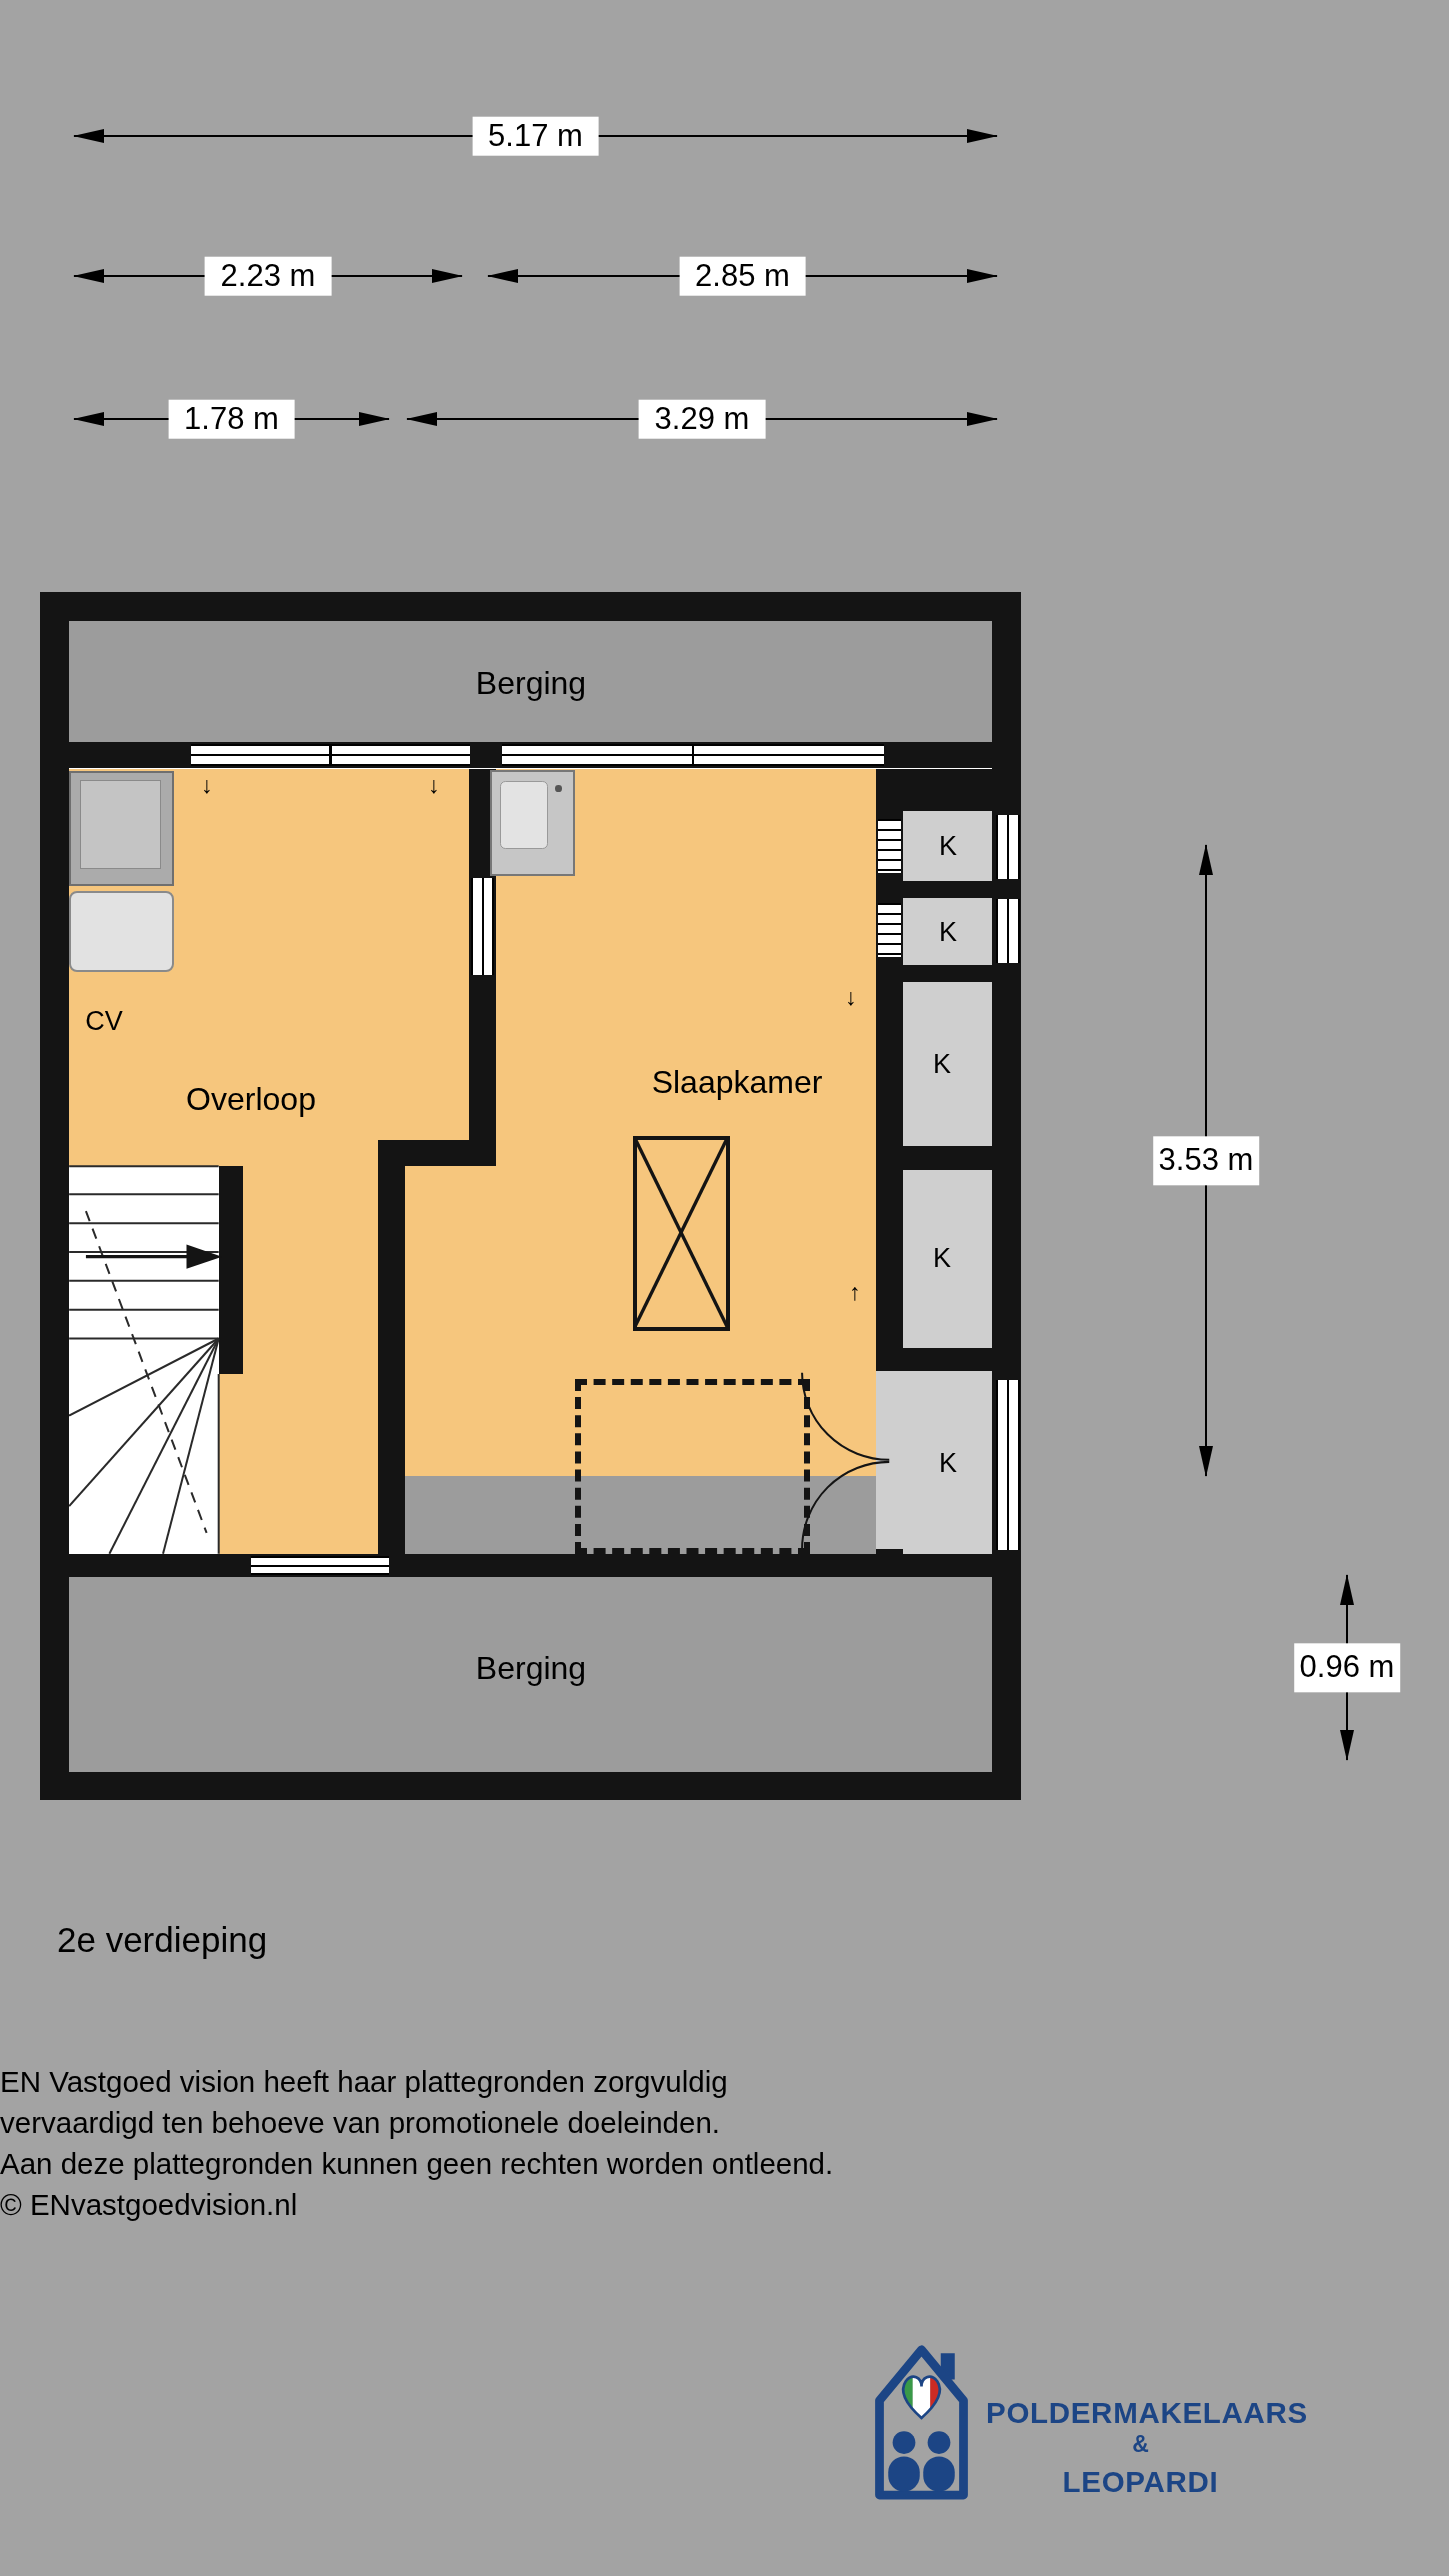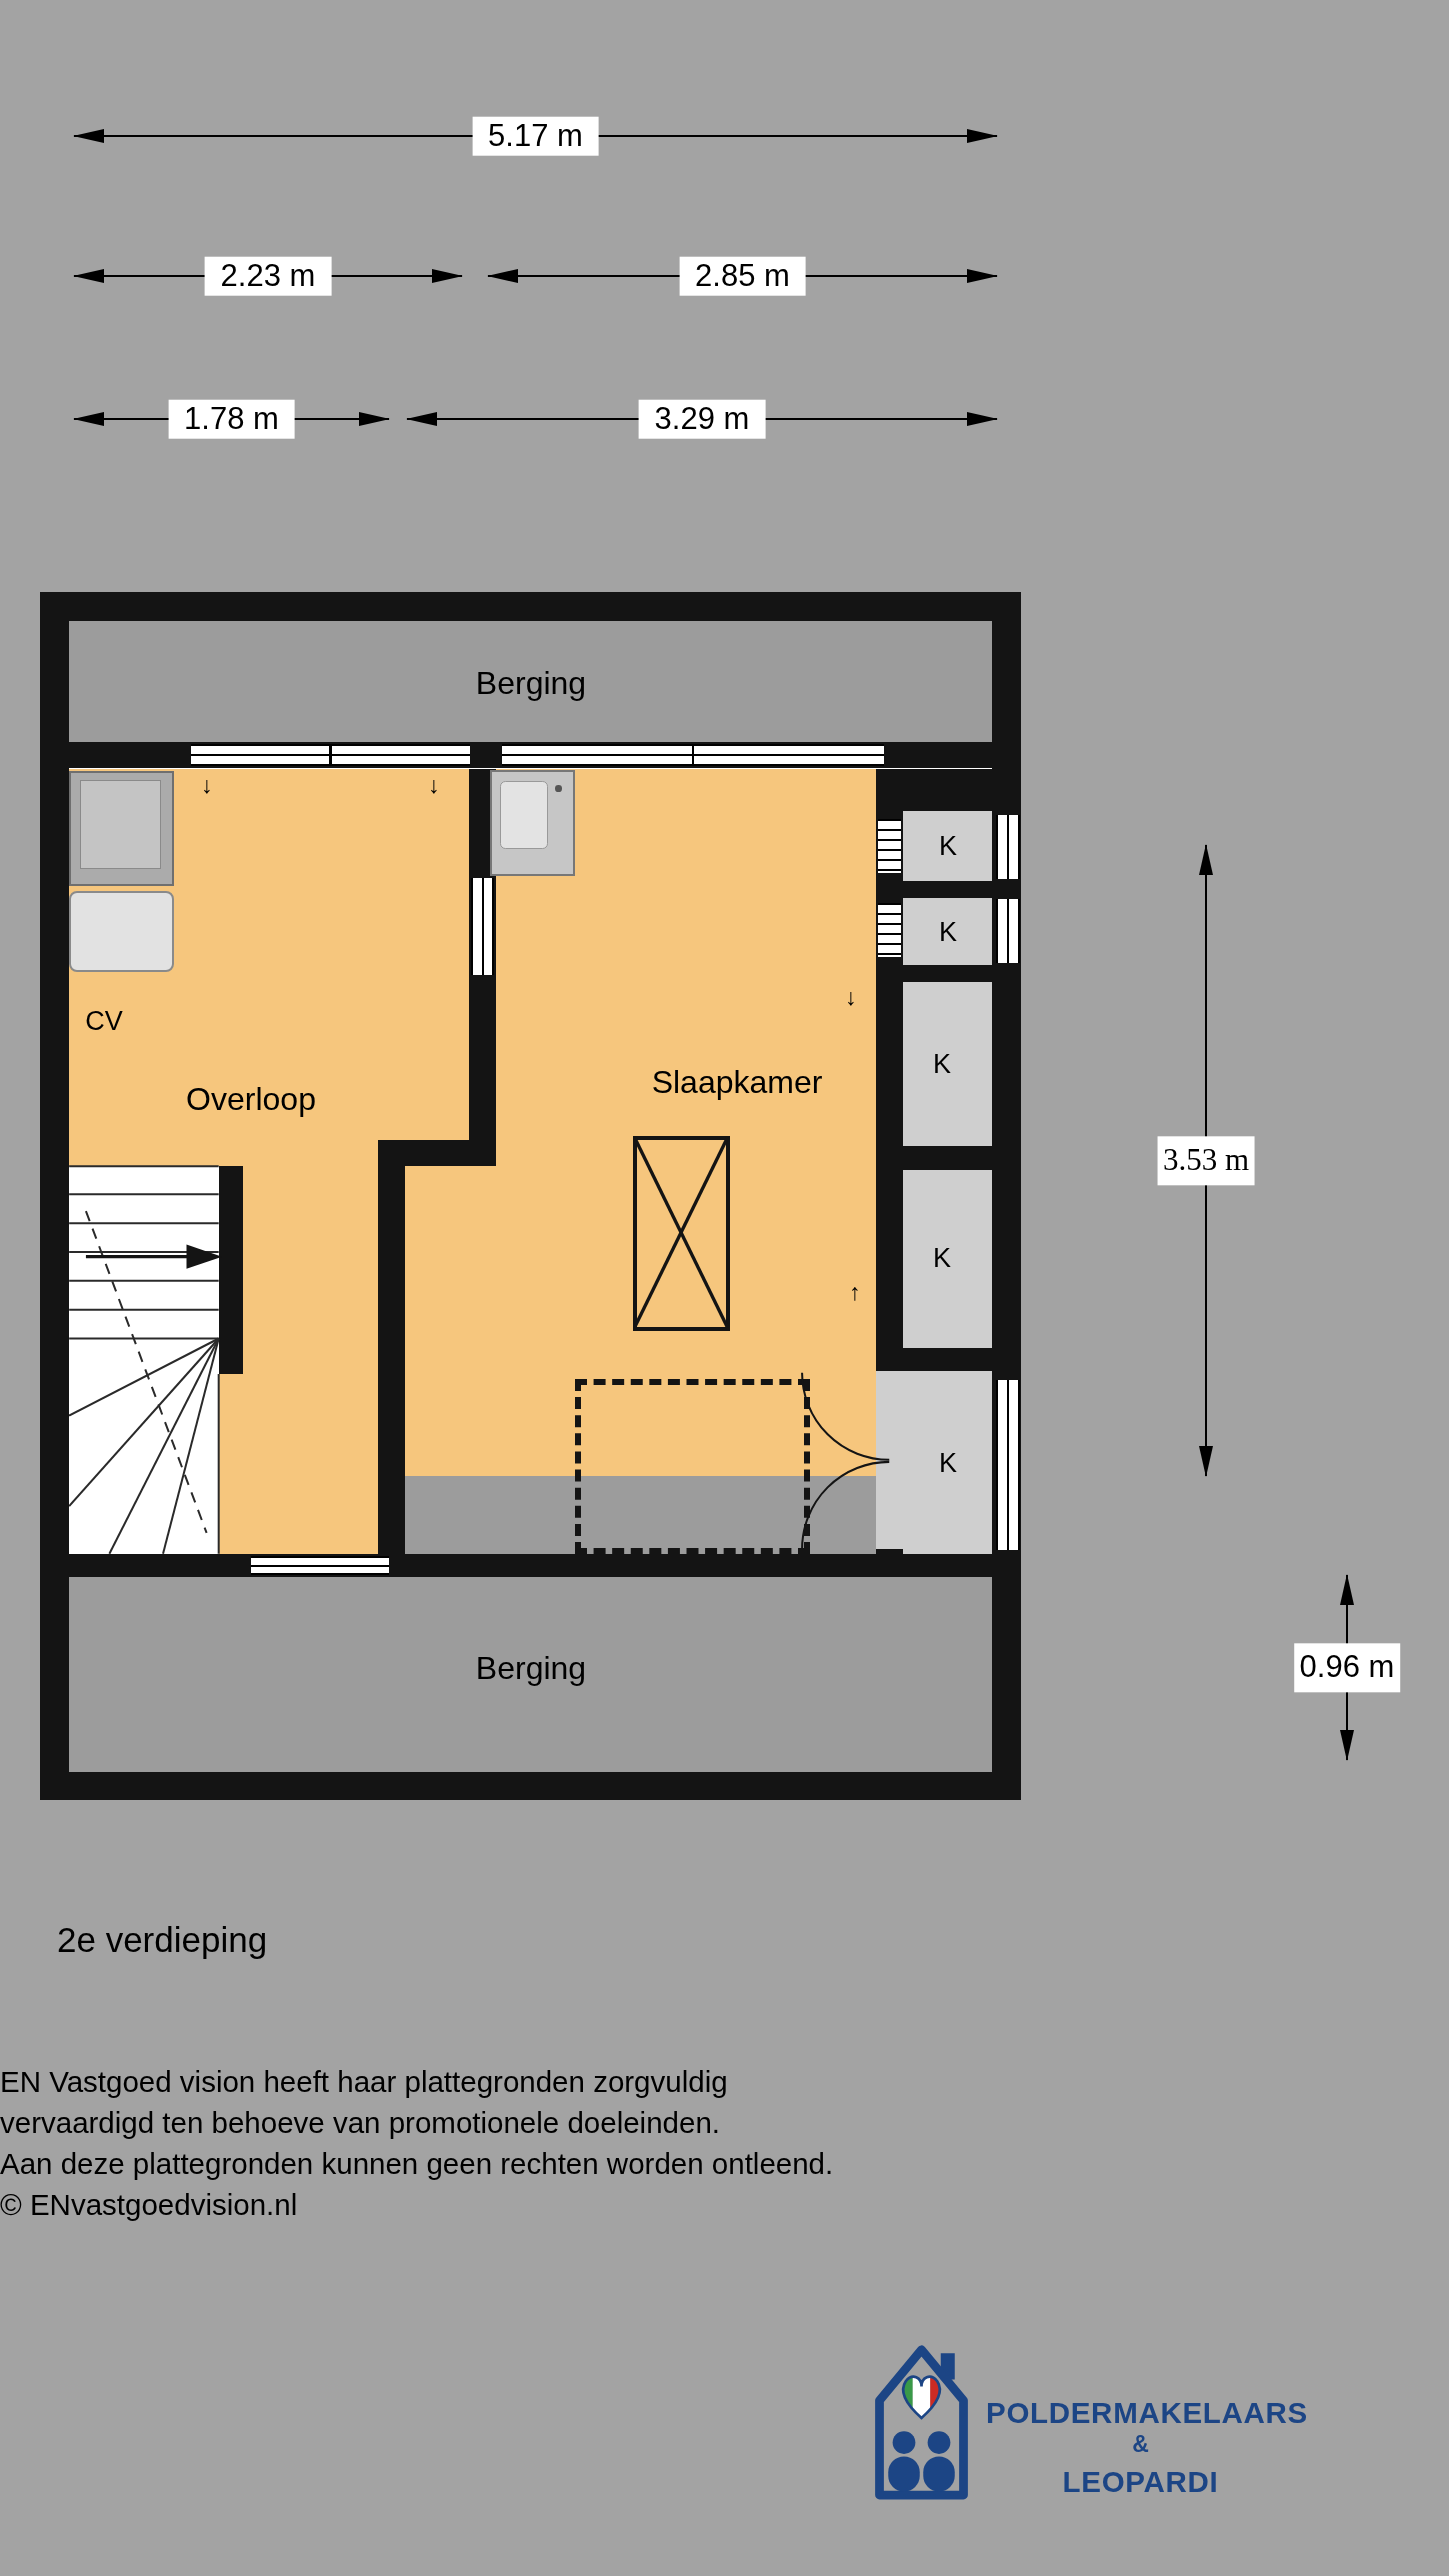--- a/index.html
+++ b/index.html
@@ -189,21 +189,21 @@
     <div class="vent" style="left:138px;top:164px;">↓</div>
     <div class="vent" style="left:365px;top:164px;">↓</div>
     <div class="vent" style="left:782px;top:376px;">↓</div>
     <div class="vent" style="left:786px;top:671px;">↑</div>
   </div>
 
   <div class="window-v" style="left:996px;top:815px;width:24px;height:64px;"></div>
   <div class="window-v" style="left:996px;top:899px;width:24px;height:64px;"></div>
   <div class="window-v" style="left:996px;top:1380px;width:24px;height:170px;"></div>
 
-  <div class="dim-v" style="left:1196px;top:844px;height:633px;font-family:Liberation Serif, serif;">
+  <div class="dim-v" style="left:1196px;top:844px;height:633px;">
     <div class="ah-u"></div>
     <div class="line"></div>
     <div class="ah-d"></div>
     <div class="lbl">3.53 m</div>
   </div>
   <div class="dim-v" style="left:1337px;top:1574px;height:187px;">
     <div class="ah-u"></div>
     <div class="line"></div>
     <div class="ah-d"></div>
     <div class="lbl">0.96 m</div>

